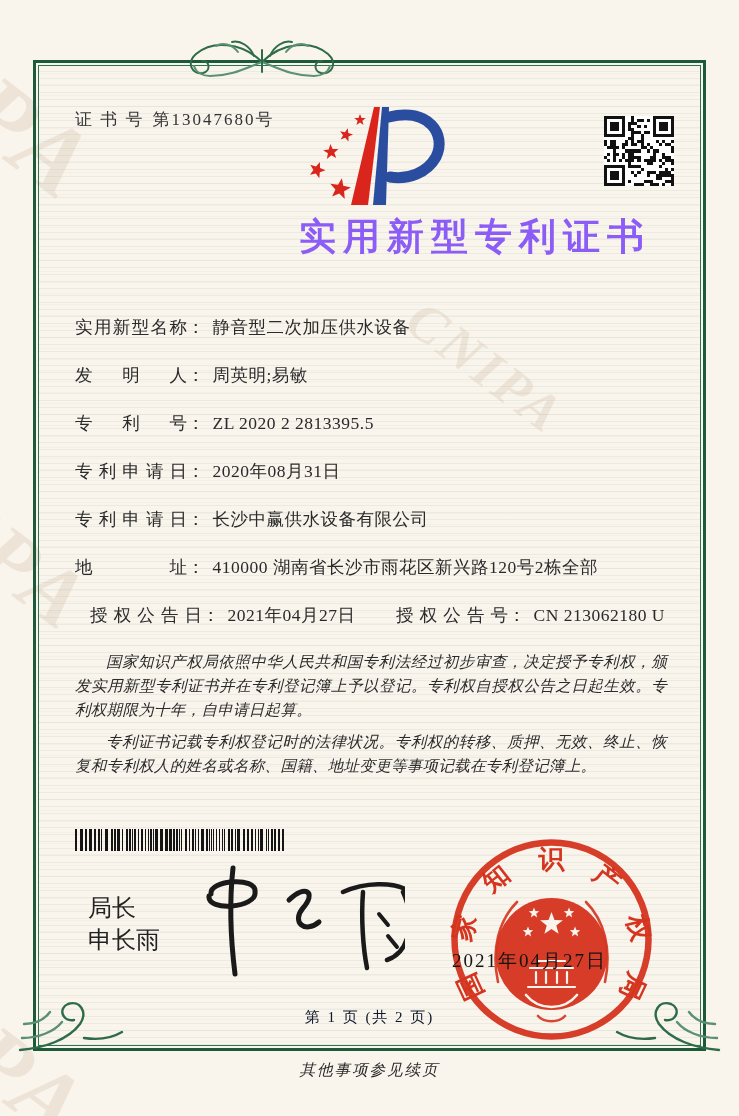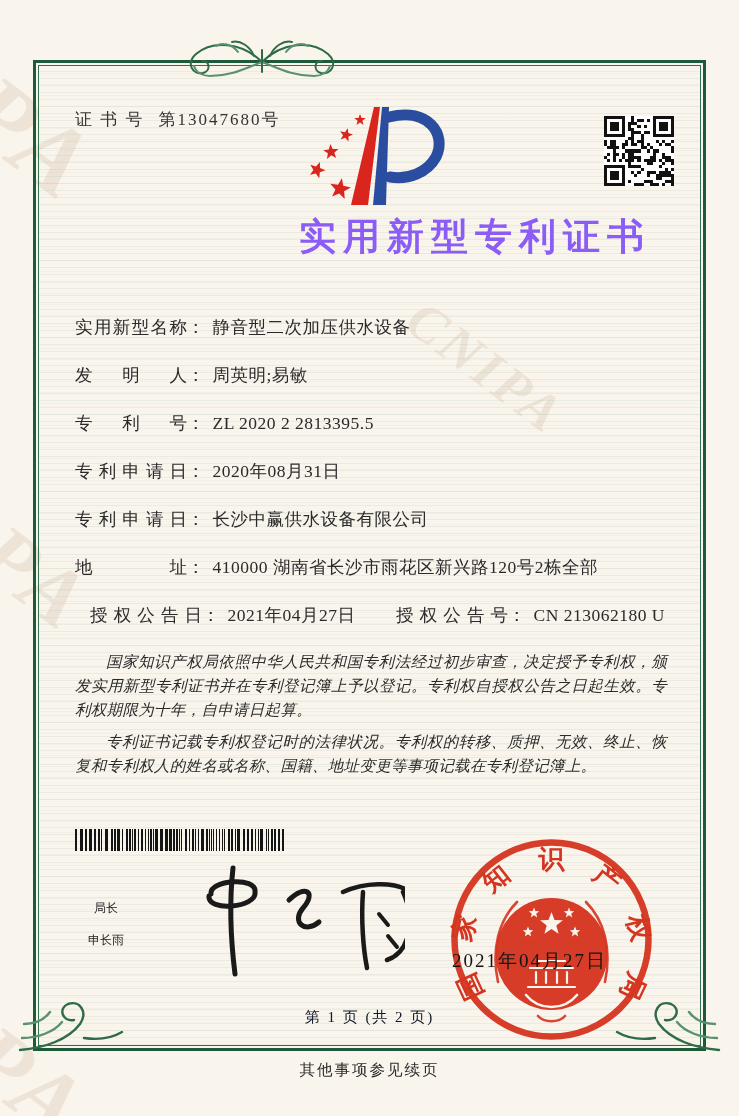--- a/index.html
+++ b/index.html
@@ -29,21 +29,21 @@
   .frame-inner{
     position:absolute; inset:2px; border:1px solid #2f7251;
     background:
       repeating-linear-gradient(0deg, rgba(110,150,130,0.10) 0 1px, rgba(0,0,0,0) 1px 7px),
       repeating-linear-gradient(0deg, rgba(0,0,0,0) 0 3px, rgba(110,150,130,0.05) 3px 4px, rgba(0,0,0,0) 4px 11px);
   }
   .orn{position:absolute; z-index:3;}
   .content{position:absolute; inset:0; z-index:2;}
   .certno{
     position:absolute; left:75px; top:108px; font-size:17px; color:#333;
-    display:flex; gap:14px; letter-spacing:2px;
+    display:flex; gap:8px; letter-spacing:2px;
   }
   .logo{position:absolute; left:293px; top:103px;}
   .qr{position:absolute; left:604px; top:116px; width:70px; height:70px;}
   .title{
     position:absolute; left:0; top:212px; width:651px; text-align:right;
     font-size:37px; font-weight:bold; letter-spacing:7px; color:#8b5cf6;
   }
   .fields{position:absolute; left:75px; top:303px; width:590px;}
   .frow{height:48px; display:flex; align-items:center; font-size:17.5px; color:#2a2a2a;}
   .flabel{
@@ -54,38 +54,38 @@
   .fvalue{letter-spacing:0.5px; white-space:nowrap;}
   .grantrow{justify-content:space-between;}
   .gpair{display:flex; align-items:center;margin-left:15px;}
   .paras{
     position:absolute; left:75px; top:642px; width:592px;
     font-size:15.5px; line-height:24px; font-style:italic;
     color:#2b2b2b; letter-spacing:0.3px; text-align:justify;
   }
   .paras p{margin:8px 0 2px 0; text-indent:2em;}
   .barcode{position:absolute; left:75px; top:829px; width:212px; height:22px;}
-  .signer{position:absolute; left:88px; top:892px; font-size:12px; line-height:32px; color:#222;text-align:center;}
+  .signer{position:absolute; left:88px; top:892px; font-size:24px; line-height:32px; color:#222;}
   .signature{position:absolute; left:193px; top:856px;}
   .seal{position:absolute; left:444px; top:832px; width:215px; height:215px;}
   .seal-char{
     font-size:26px; font-weight:bold; fill:#d5341f; text-anchor:middle;
     font-family:"Liberation Serif","DejaVu Serif",serif;
   }
   .sealdate{
     position:absolute; left:452px; top:948px; font-size:19px; color:#141414;
     letter-spacing:2px; z-index:3; font-weight:500;
   }
   .pageinfo{
     position:absolute; left:0; top:1008px; width:739px; text-align:center;
     font-size:15px; color:#0f172a; letter-spacing:2px;
   }
   .note{
     position:absolute; left:0; top:1060px; width:739px; text-align:center;
-    font-size:15.5px; color:#2b2b2b; letter-spacing:2px; z-index:2;
+    font-size:15.5px; color:#2b2b2b; font-style:italic; letter-spacing:2px; z-index:2;
   }
 </style>
 </head>
 <body>
 
 <div class="page">
 
   <div class="wm wm1">CNIPA</div>
   <div class="wm wm2">CNIPA</div>
   <div class="wm wm3">CNIPA</div>

